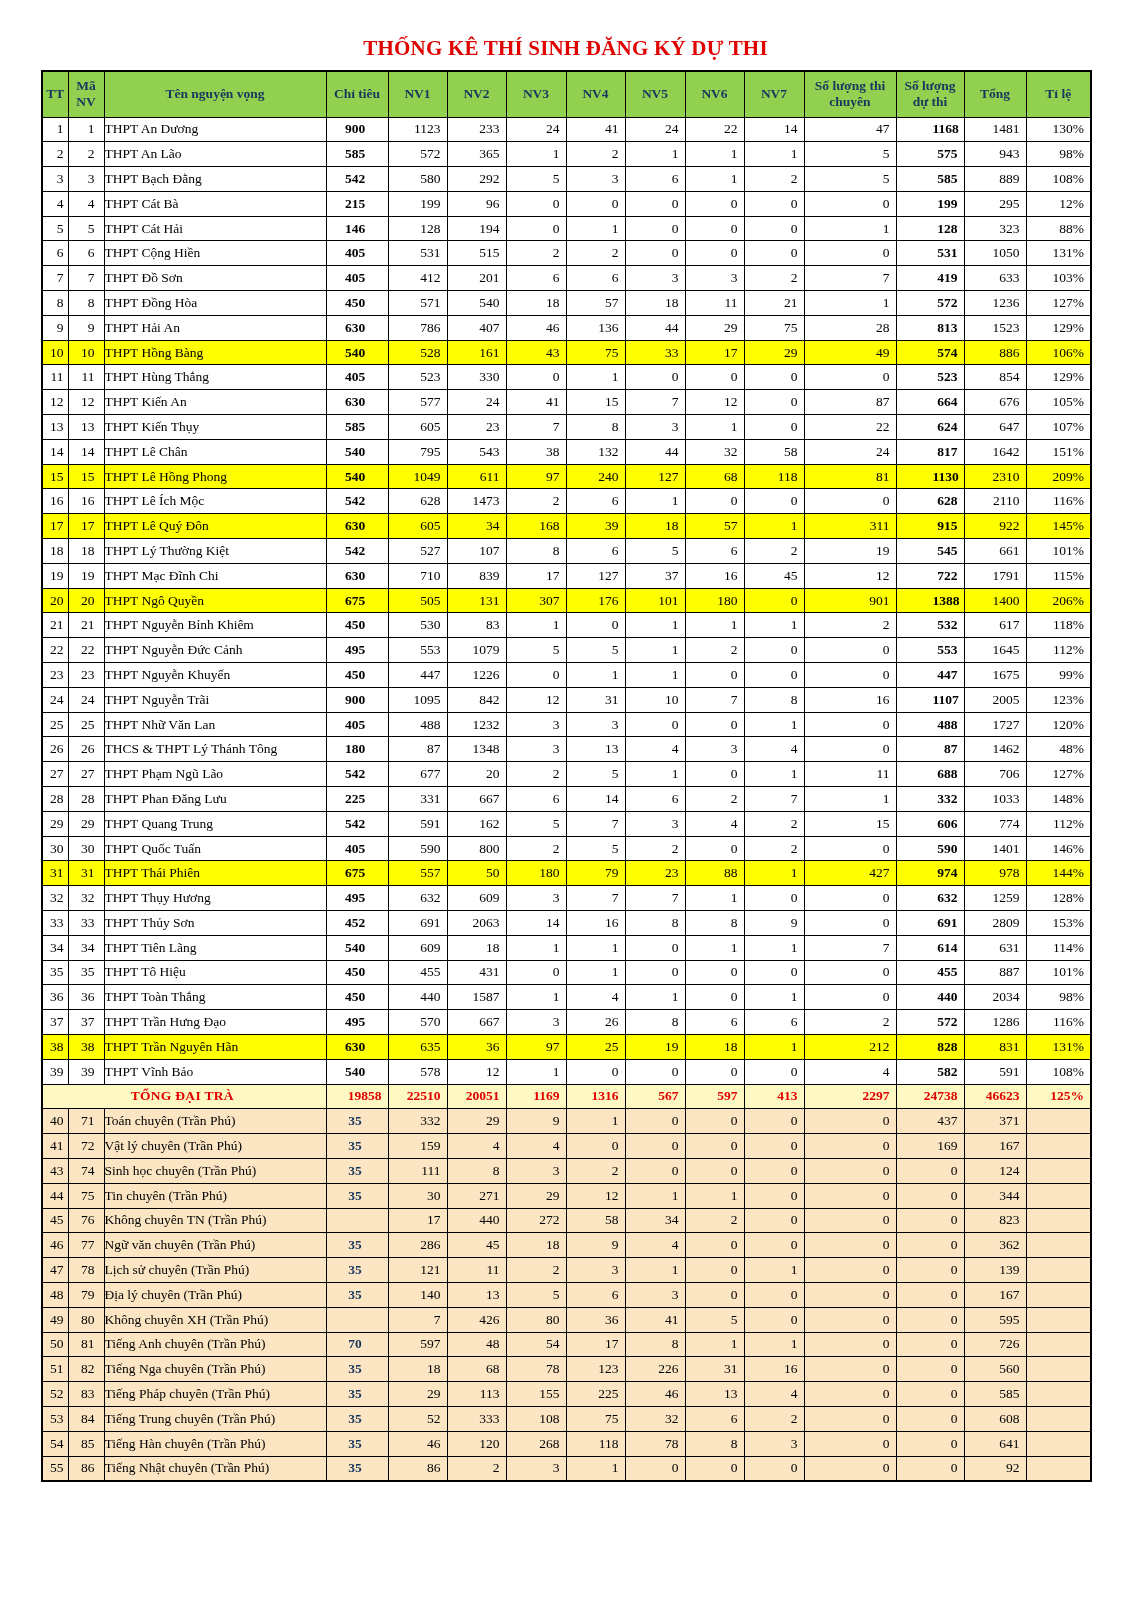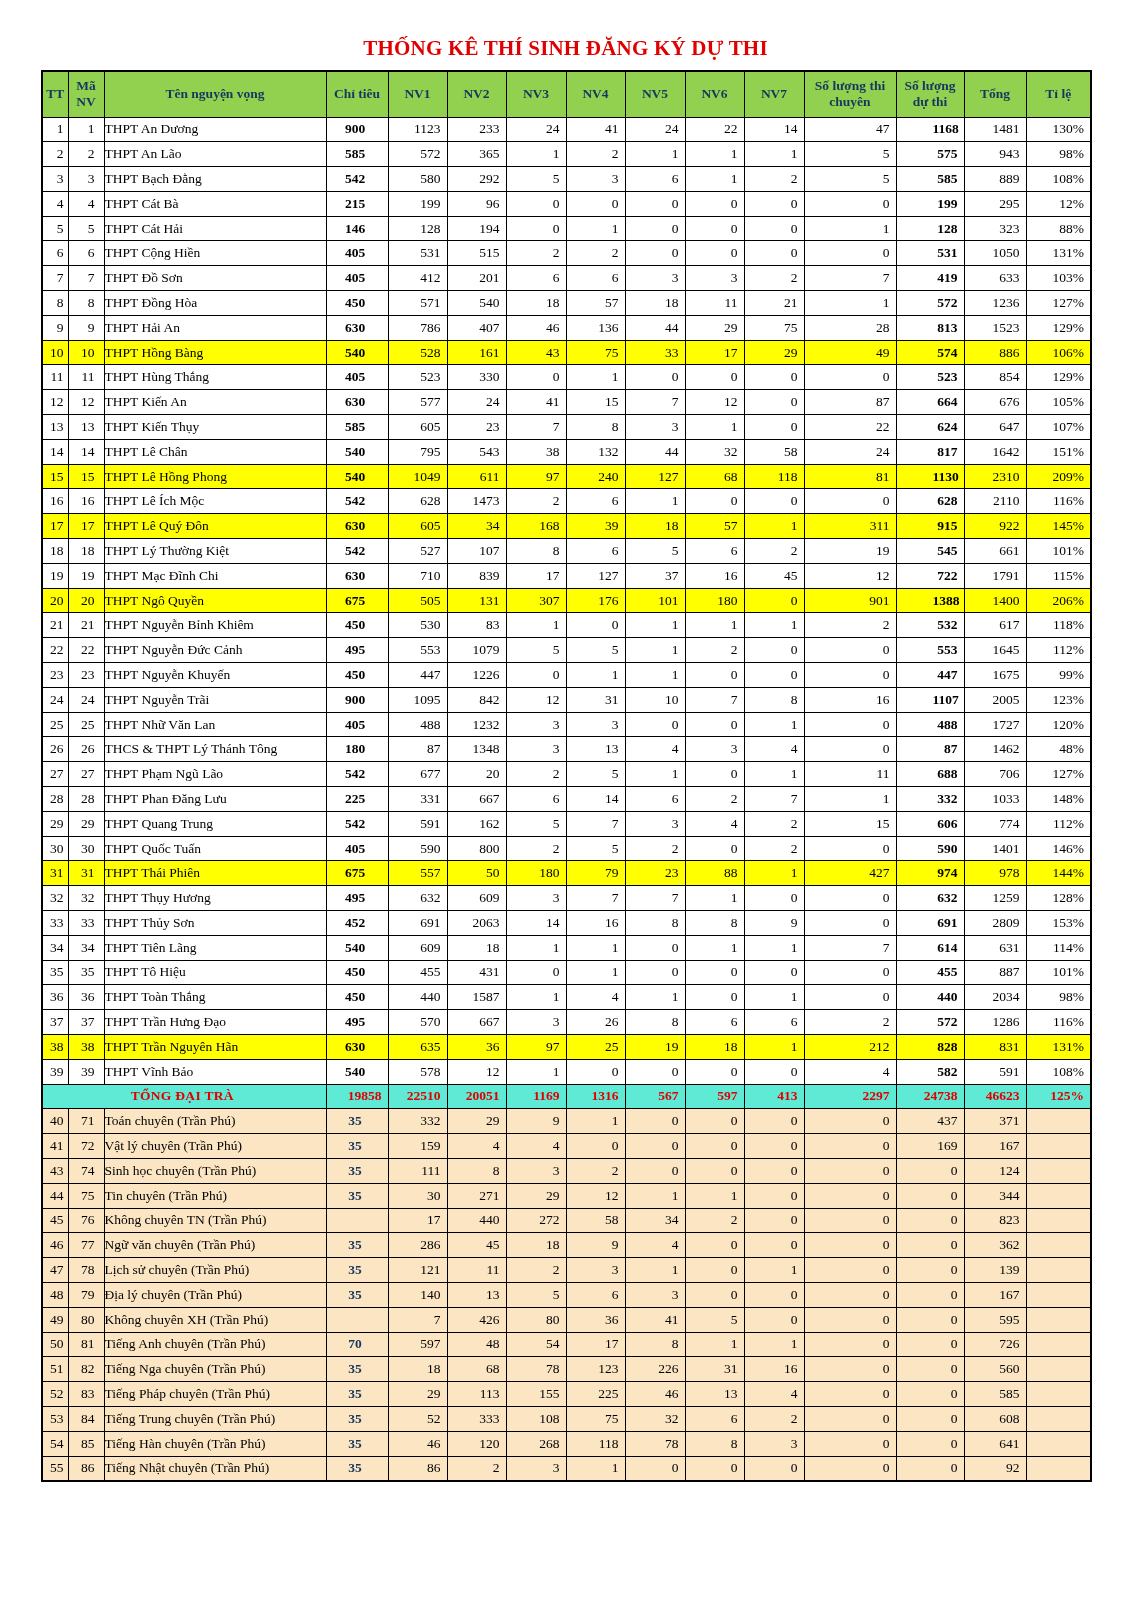--- a/index.html
+++ b/index.html
@@ -28,21 +28,21 @@
   }
   td.num{text-align:right;}
   td.c-tt{padding-right:4px;}
   td.c-ma{padding-right:9px;}
   td.c-name{text-align:left;padding-left:0;}
   td.c-ct{text-align:center;font-weight:bold;}
   tr.sec-ch td.c-ct{color:#17375e;}
   tr.sec-dt td.c-duthi{font-weight:bold;padding-left:36px;}
   tr.hl td{background:#ffff00;}
   tr.sec-ch td{background:#fbe5c3;}
-  tr.total td{background:#5eead4;color:#e00000;font-weight:bold;}
+  tr.total td{background:#fef9c3;color:#e00000;font-weight:bold;}
   tr.total td.t-label{text-align:center;letter-spacing:.3px;}
 </style>
 </head>
 <body>
 
 <div class="page">
   <div class="title">THỐNG KÊ THÍ SINH ĐĂNG KÝ DỰ THI</div>
   <table class="stats">
     <colgroup>
       <col style="width:26px">

